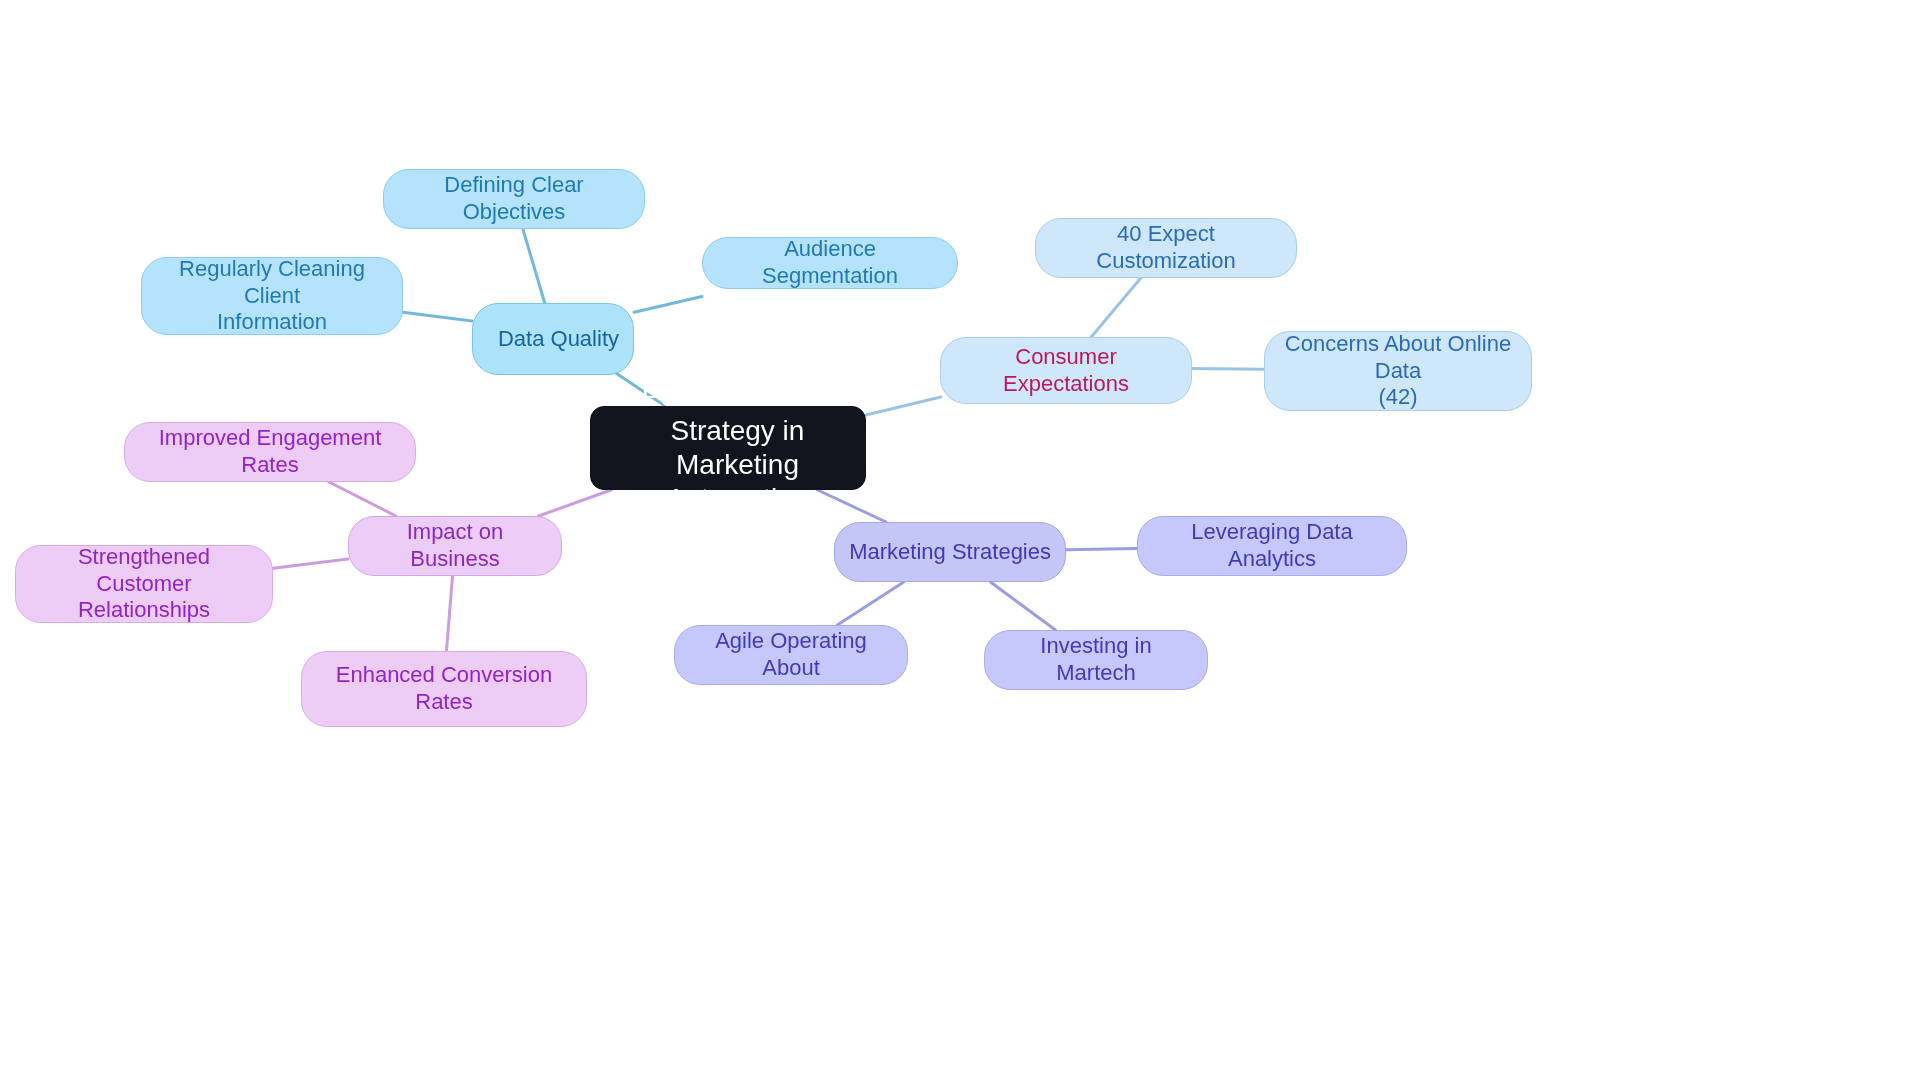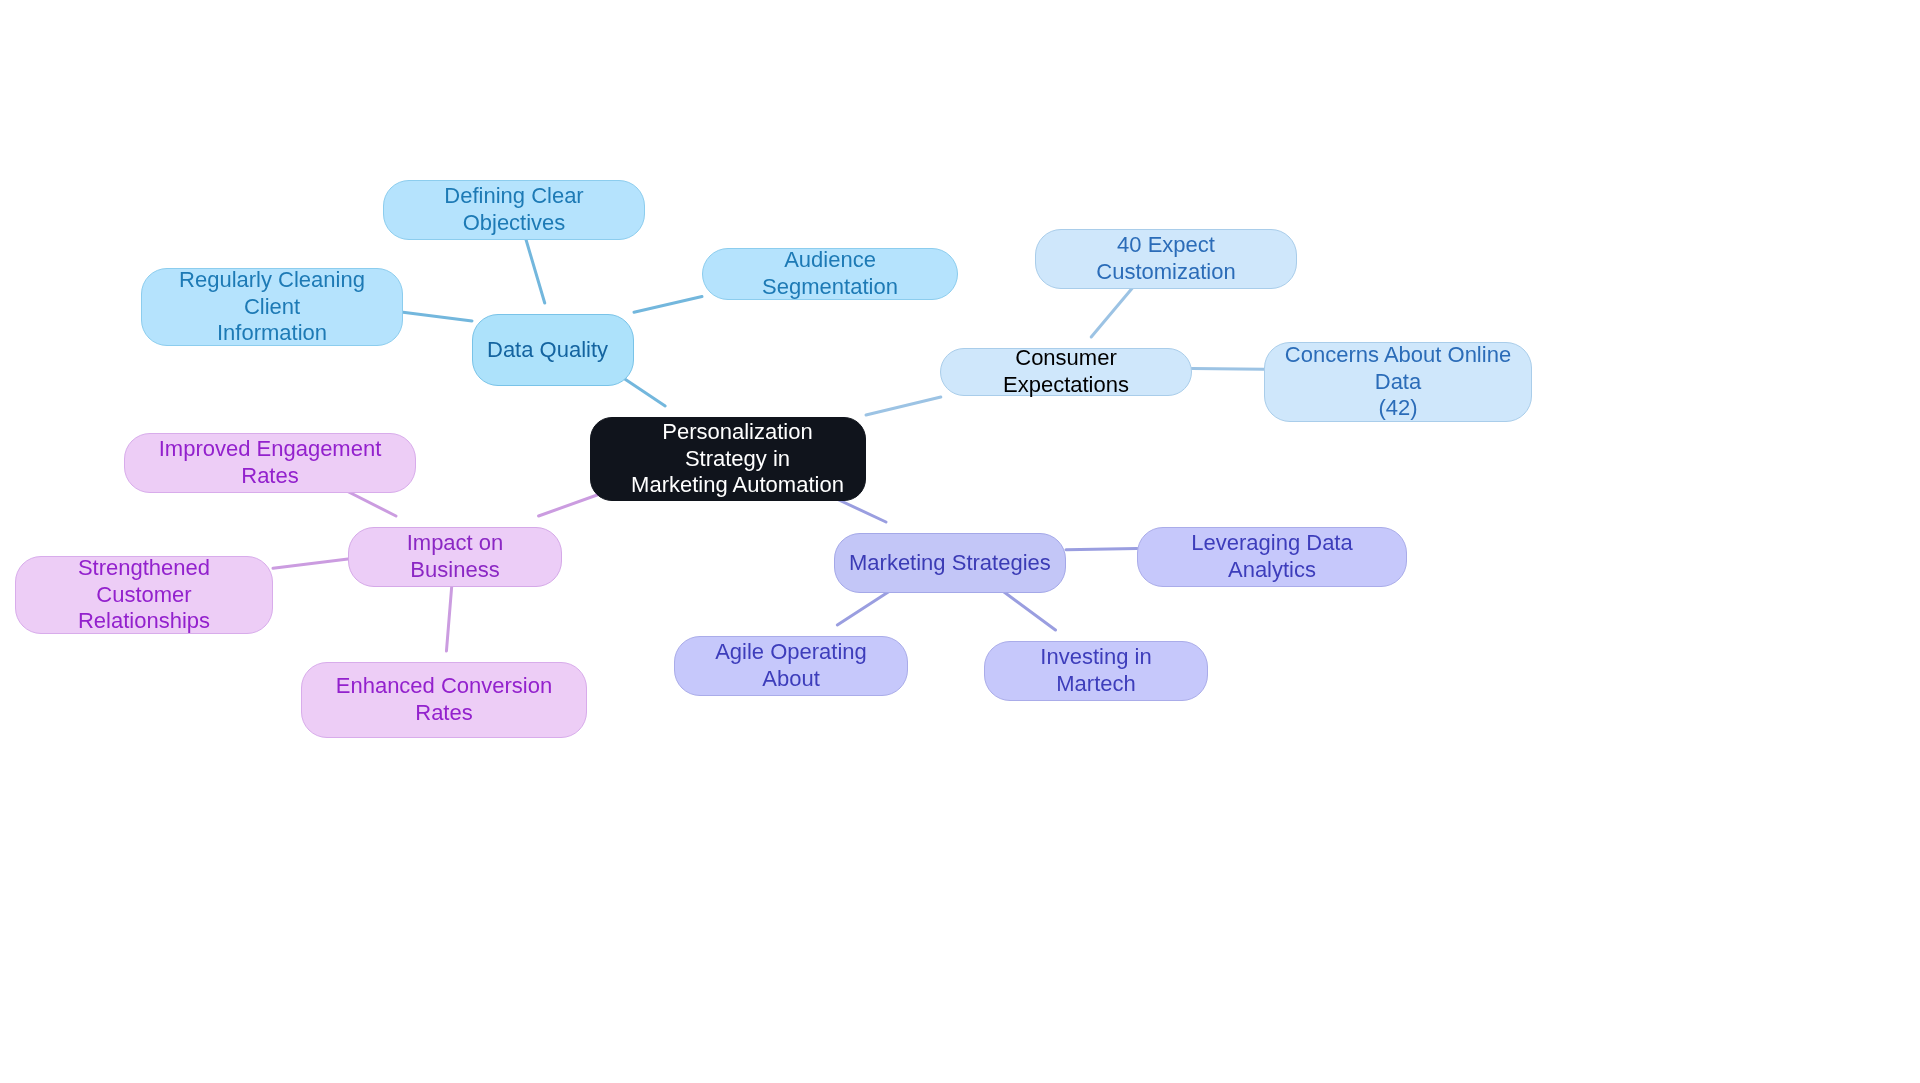--- a/index.html
+++ b/index.html
@@ -25,36 +25,35 @@
     top: 0;
     width: 1920px;
     height: 1083px;
     pointer-events: none;
   }
   .node {
     position: absolute;
     box-sizing: border-box;
     display: flex;
     align-items: center;
-    justify-content: flex-start;
+    justify-content: flex-end;
     text-align: center;
     border-radius: 26px;
     border-style: solid;
     border-width: 1px;
     line-height: 1.22;
     padding: 6px 14px;
     white-space: pre-line;
-    margin-top: 11px;
   }
   .node-root {
     background: #10141c;
     border-color: #10141c;
     color: #ffffff;
-    font-size: 22px;
-    border-radius: 22px;
+    font-size: 28px;
+    border-radius: 14px;
     padding-left: 33px;
   }
   .node-blue-mid {
     background: #ade2fb;
     border-color: #79c3e8;
     color: #1464a0;
     font-size: 22px;
   }
   .node-blue-light {
     background: #b5e3fd;
@@ -115,21 +114,21 @@
       <line x1="452.55555555555554" y1="576" x2="446.44444444444446" y2="651" stroke="#cb9ce0" stroke-width="3" stroke-linecap="round"></line>
     </svg>
   <div id="node-layer">
       <div class="node node-root" style="left: 590px; top: 406px; width: 276px; height: 84px; background: rgb(16, 20, 28); color: rgb(255, 255, 255);"><span>Personalization Strategy in
 Marketing Automation</span></div>
       <div class="node node-blue-mid" style="left: 472px; top: 303px; width: 162px; height: 72px; background: rgb(173, 226, 251); border-color: rgb(121, 195, 232); color: rgb(20, 100, 160);"><span>Data Quality</span></div>
       <div class="node node-blue-light" style="left: 383px; top: 169px; width: 262px; height: 60px; background: rgb(181, 227, 253); border-color: rgb(140, 205, 238); color: rgb(29, 122, 181);"><span>Defining Clear Objectives</span></div>
       <div class="node node-blue-light" style="left: 141px; top: 257px; width: 262px; height: 78px; background: rgb(181, 227, 253); border-color: rgb(140, 205, 238); color: rgb(29, 122, 181);"><span>Regularly Cleaning Client
 Information</span></div>
       <div class="node node-blue-light" style="left: 702px; top: 237px; width: 256px; height: 52px; background: rgb(181, 227, 253); border-color: rgb(140, 205, 238); color: rgb(29, 122, 181);"><span>Audience Segmentation</span></div>
-      <div class="node node-blue-pale" style="left: 940px; top: 337px; width: 252px; height: 48px; background: rgb(207, 231, 251); border-color: rgb(169, 205, 234); color: #000000;"><span>Consumer Expectations</span></div>
+      <div class="node node-blue-pale" style="left: 940px; top: 337px; width: 252px; height: 67px; background: rgb(207, 231, 251); border-color: rgb(169, 205, 234); color: #be185d;"><span>Consumer Expectations</span></div>
       <div class="node node-blue-pale" style="left: 1035px; top: 218px; width: 262px; height: 60px; background: rgb(207, 231, 251); border-color: rgb(169, 205, 234); color: rgb(43, 108, 184);"><span>40 Expect Customization</span></div>
       <div class="node node-blue-pale" style="left: 1264px; top: 331px; width: 268px; height: 80px; background: rgb(207, 231, 251); border-color: rgb(169, 205, 234); color: rgb(43, 108, 184);"><span>Concerns About Online Data
 (42)</span></div>
       <div class="node node-violet" style="left: 834px; top: 522px; width: 232px; height: 60px; background: rgb(195, 198, 247); border-color: rgb(164, 168, 232); color: rgb(59, 59, 181);"><span>Marketing Strategies</span></div>
       <div class="node node-violet-light" style="left: 1137px; top: 516px; width: 270px; height: 60px; background: rgb(198, 200, 251); border-color: rgb(170, 172, 233); color: rgb(61, 61, 187);"><span>Leveraging Data Analytics</span></div>
       <div class="node node-violet-light" style="left: 674px; top: 625px; width: 234px; height: 60px; background: rgb(198, 200, 251); border-color: rgb(170, 172, 233); color: rgb(61, 61, 187);"><span>Agile Operating About</span></div>
       <div class="node node-violet-light" style="left: 984px; top: 630px; width: 224px; height: 60px; background: rgb(198, 200, 251); border-color: rgb(170, 172, 233); color: rgb(61, 61, 187);"><span>Investing in Martech</span></div>
       <div class="node node-purple" style="left: 348px; top: 516px; width: 214px; height: 60px; background: rgb(236, 205, 247); border-color: rgb(213, 169, 232); color: rgb(139, 39, 196);"><span>Impact on Business</span></div>
       <div class="node node-purple-light" style="left: 124px; top: 422px; width: 292px; height: 60px; background: rgb(237, 205, 246); border-color: rgb(216, 172, 235); color: rgb(147, 33, 205);"><span>Improved Engagement Rates</span></div>
       <div class="node node-purple-light" style="left: 15px; top: 545px; width: 258px; height: 78px; background: rgb(237, 205, 246); border-color: rgb(216, 172, 235); color: rgb(147, 33, 205);"><span>Strengthened Customer

